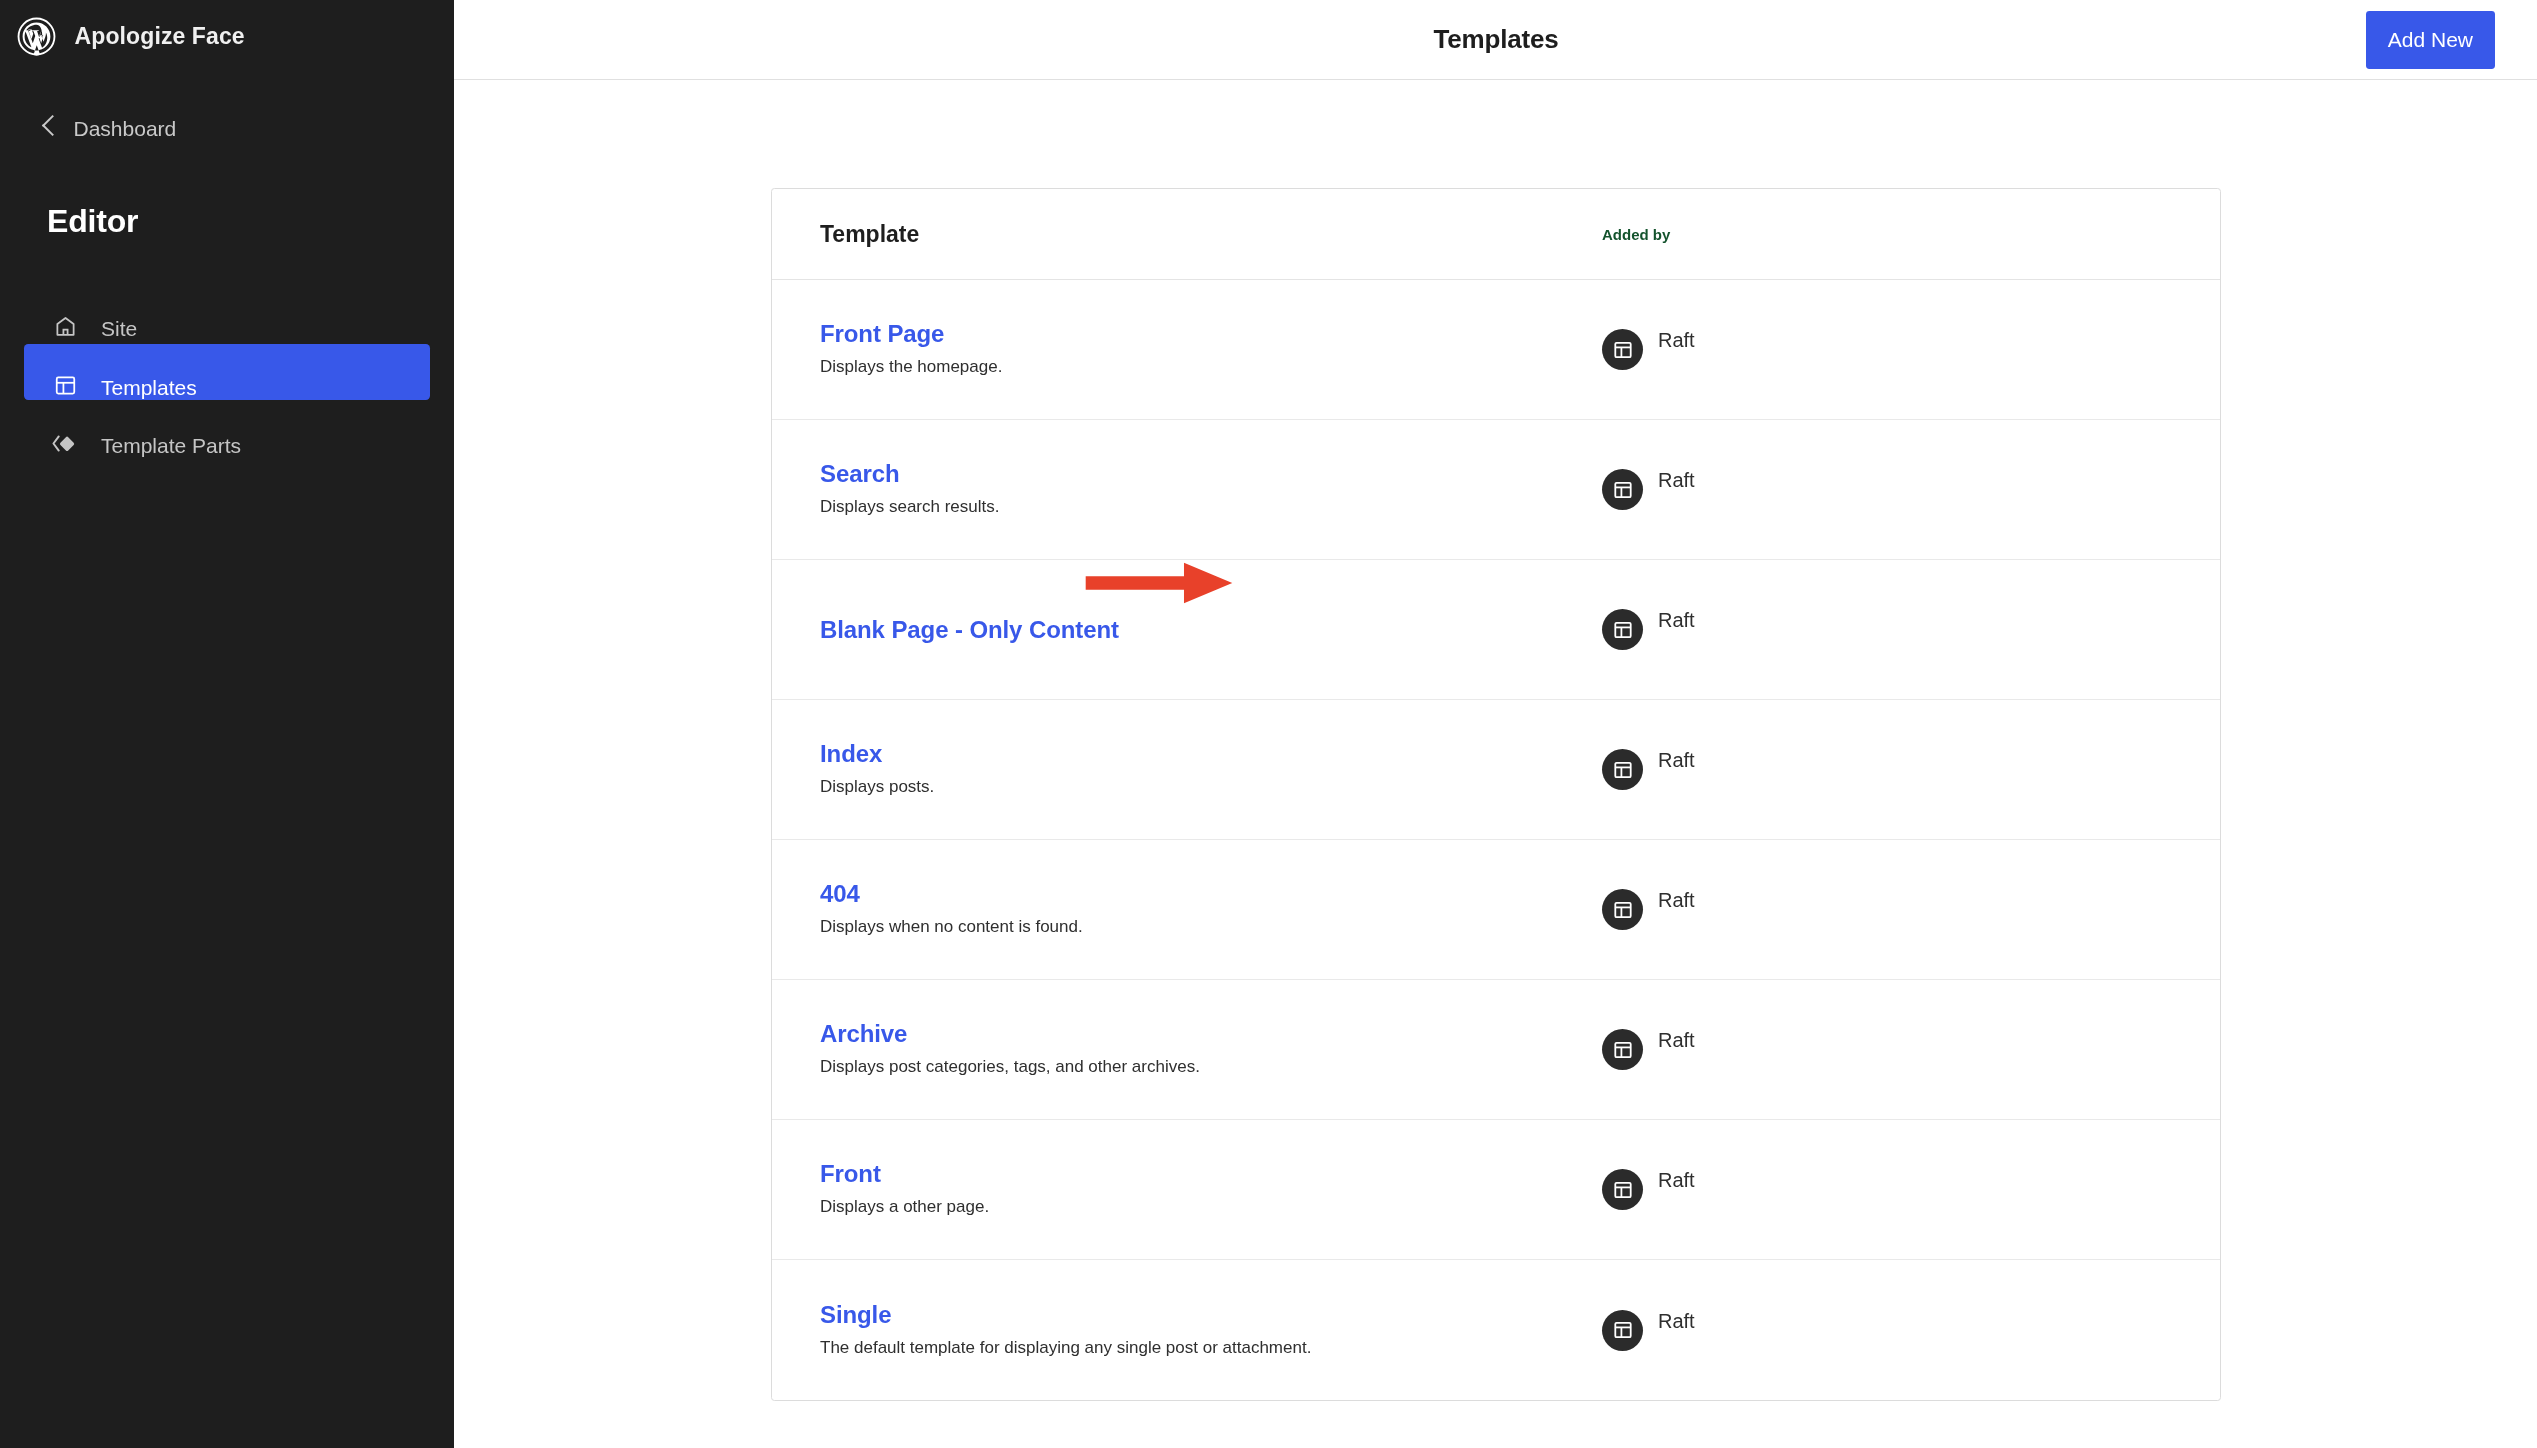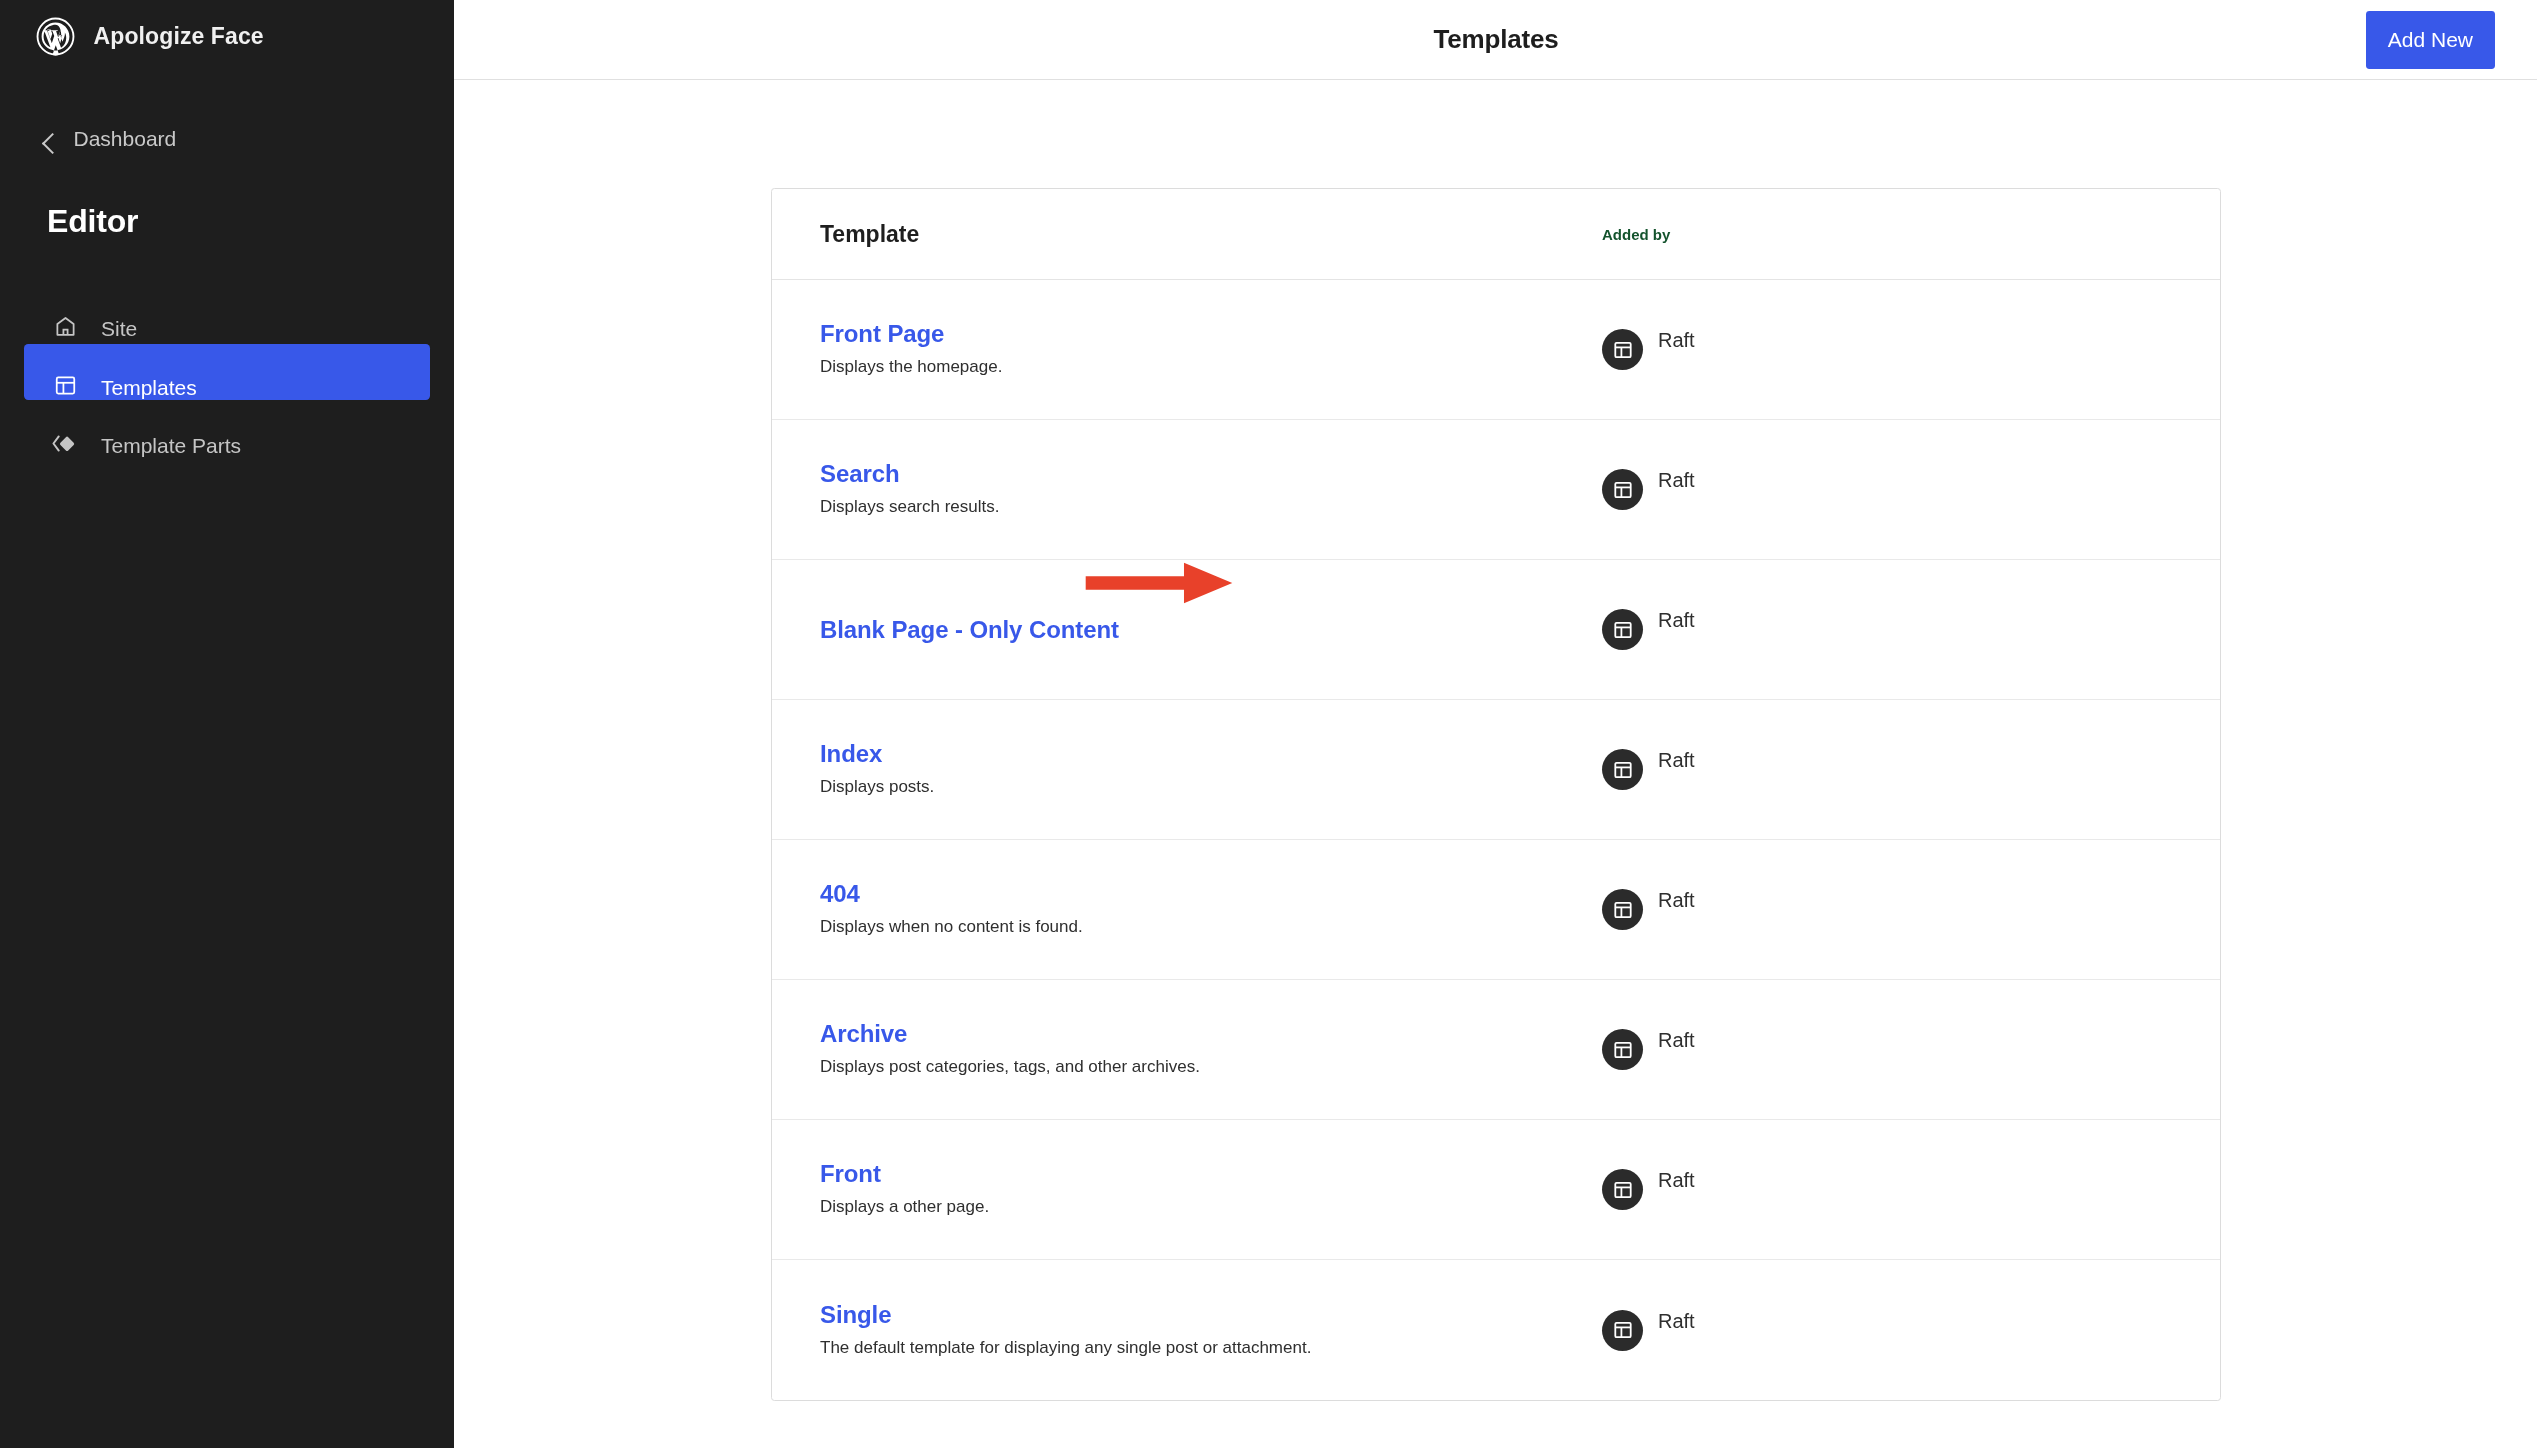--- a/index.html
+++ b/index.html
@@ -28,42 +28,42 @@
     background: #1e1e1e;
     flex: 0 0 454px;
     position: relative;
     color: #e0e0e0;
   }
 
   .site-hub {
     display: flex;
     align-items: center;
     height: 73px;
-    padding-left: 36px;
+    padding-left: 17px;
     gap: 18.6px;
   }
 
   .wp-logo {
     width: 39px;
     height: 39px;
     flex: 0 0 39px;
     display: block;
   }
 
   .site-title {
     font-size: 23px;
     font-weight: bold;
     color: #f0f0f0;
     letter-spacing: 0.1px;
     white-space: nowrap;
   }
 
   .back-link {
     display: flex;
-    align-items: flex-end;
+    align-items: flex-start;
     gap: 13.5px;
     margin-top: 44px;
     padding-left: 45px;
     height: 34px;
     color: #c9c9c9;
     font-size: 21px;
     cursor: pointer;
   }
   .back-chevron {
     width: 15px; height: 15px;

